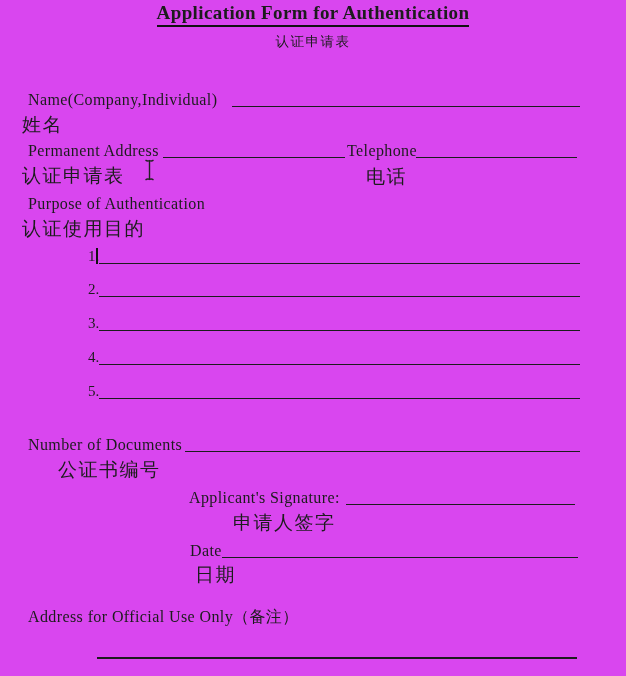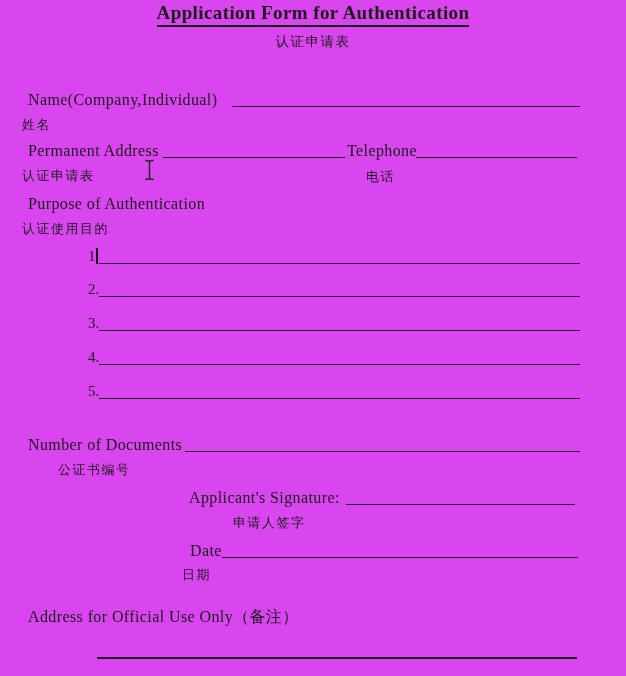--- a/index.html
+++ b/index.html
@@ -35,21 +35,21 @@
   }
   .lbl {
     position: absolute;
     font-size: 16px;
     letter-spacing: 0.4px;
     white-space: nowrap;
     line-height: 17px;
   }
   .cn {
     position: absolute;
-    font-size: 13px;
+    font-size: 19px;
     letter-spacing: 1.5px;
     white-space: nowrap;
     line-height: 15px;
   }
   .fill-line {
     position: absolute;
     height: 16px;
     border-bottom: 1px solid #1c1c1c;
     font-size: 14px;
   }
@@ -121,18 +121,18 @@
   <span class="lbl" style="left:28px; top:436px;">Number of Documents</span>
   <div class="fill-line" style="left:185px; top:435px; width:395px;"></div>
   <span class="cn" style="left:58px; top:462px;">公证书编号</span>
 
   <span class="lbl" style="left:189px; top:489px;">Applicant's Signature:</span>
   <div class="fill-line" style="left:346px; top:488px; width:229px;"></div>
   <span class="cn" style="left:233px; top:515px;">申请人签字</span>
 
   <span class="lbl" style="left:190px; top:542px;">Date</span>
   <div class="fill-line" style="left:222px; top:541px; width:356px;"></div>
-  <span class="cn" style="left:182px; top:567px;">日期</span>
+  <span class="cn" style="left:195px; top:567px;">日期</span>
 
   <span class="lbl" style="left:28px; top:608px;">Address for Official Use Only（备注）</span>
   <div class="fill-line thick" style="left:97px; top:641px; width:480px;"></div>
 
 </div>
 
 </body></html>

